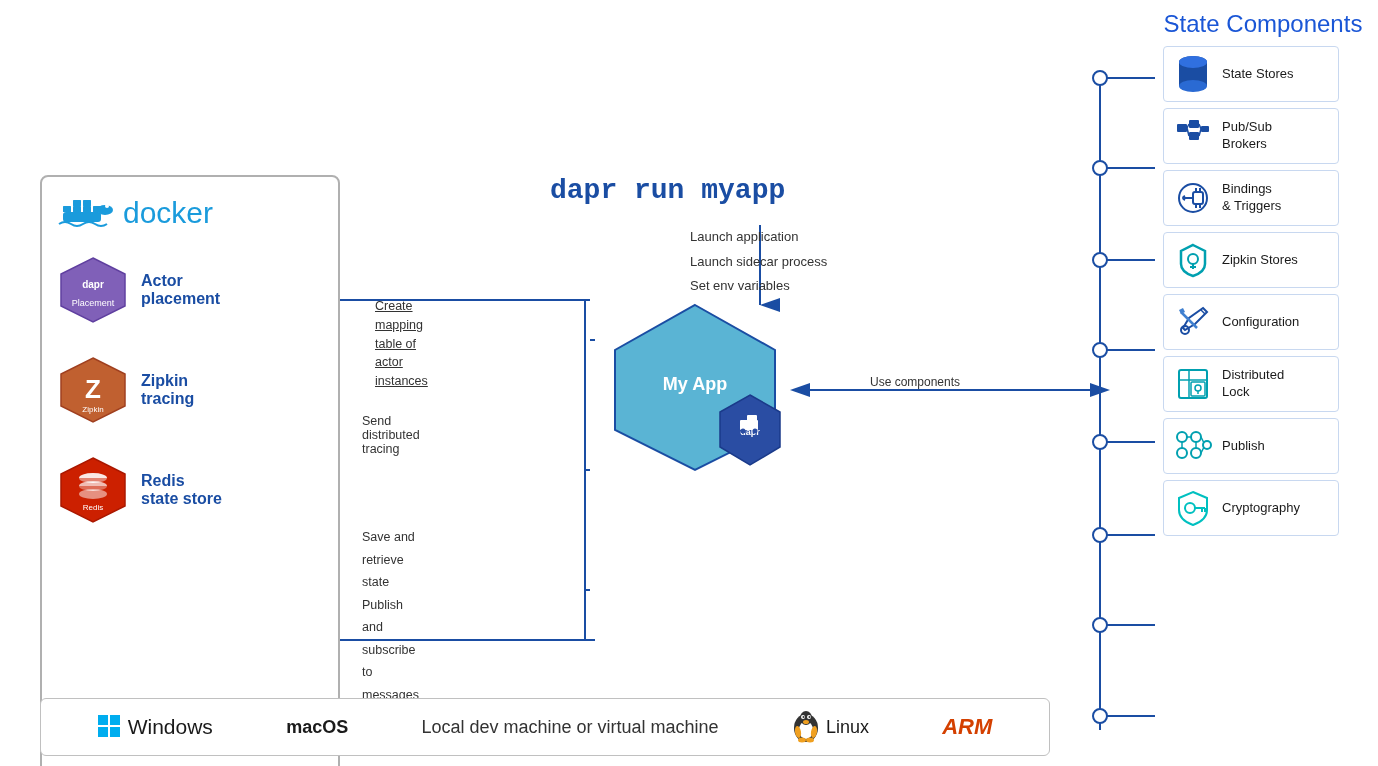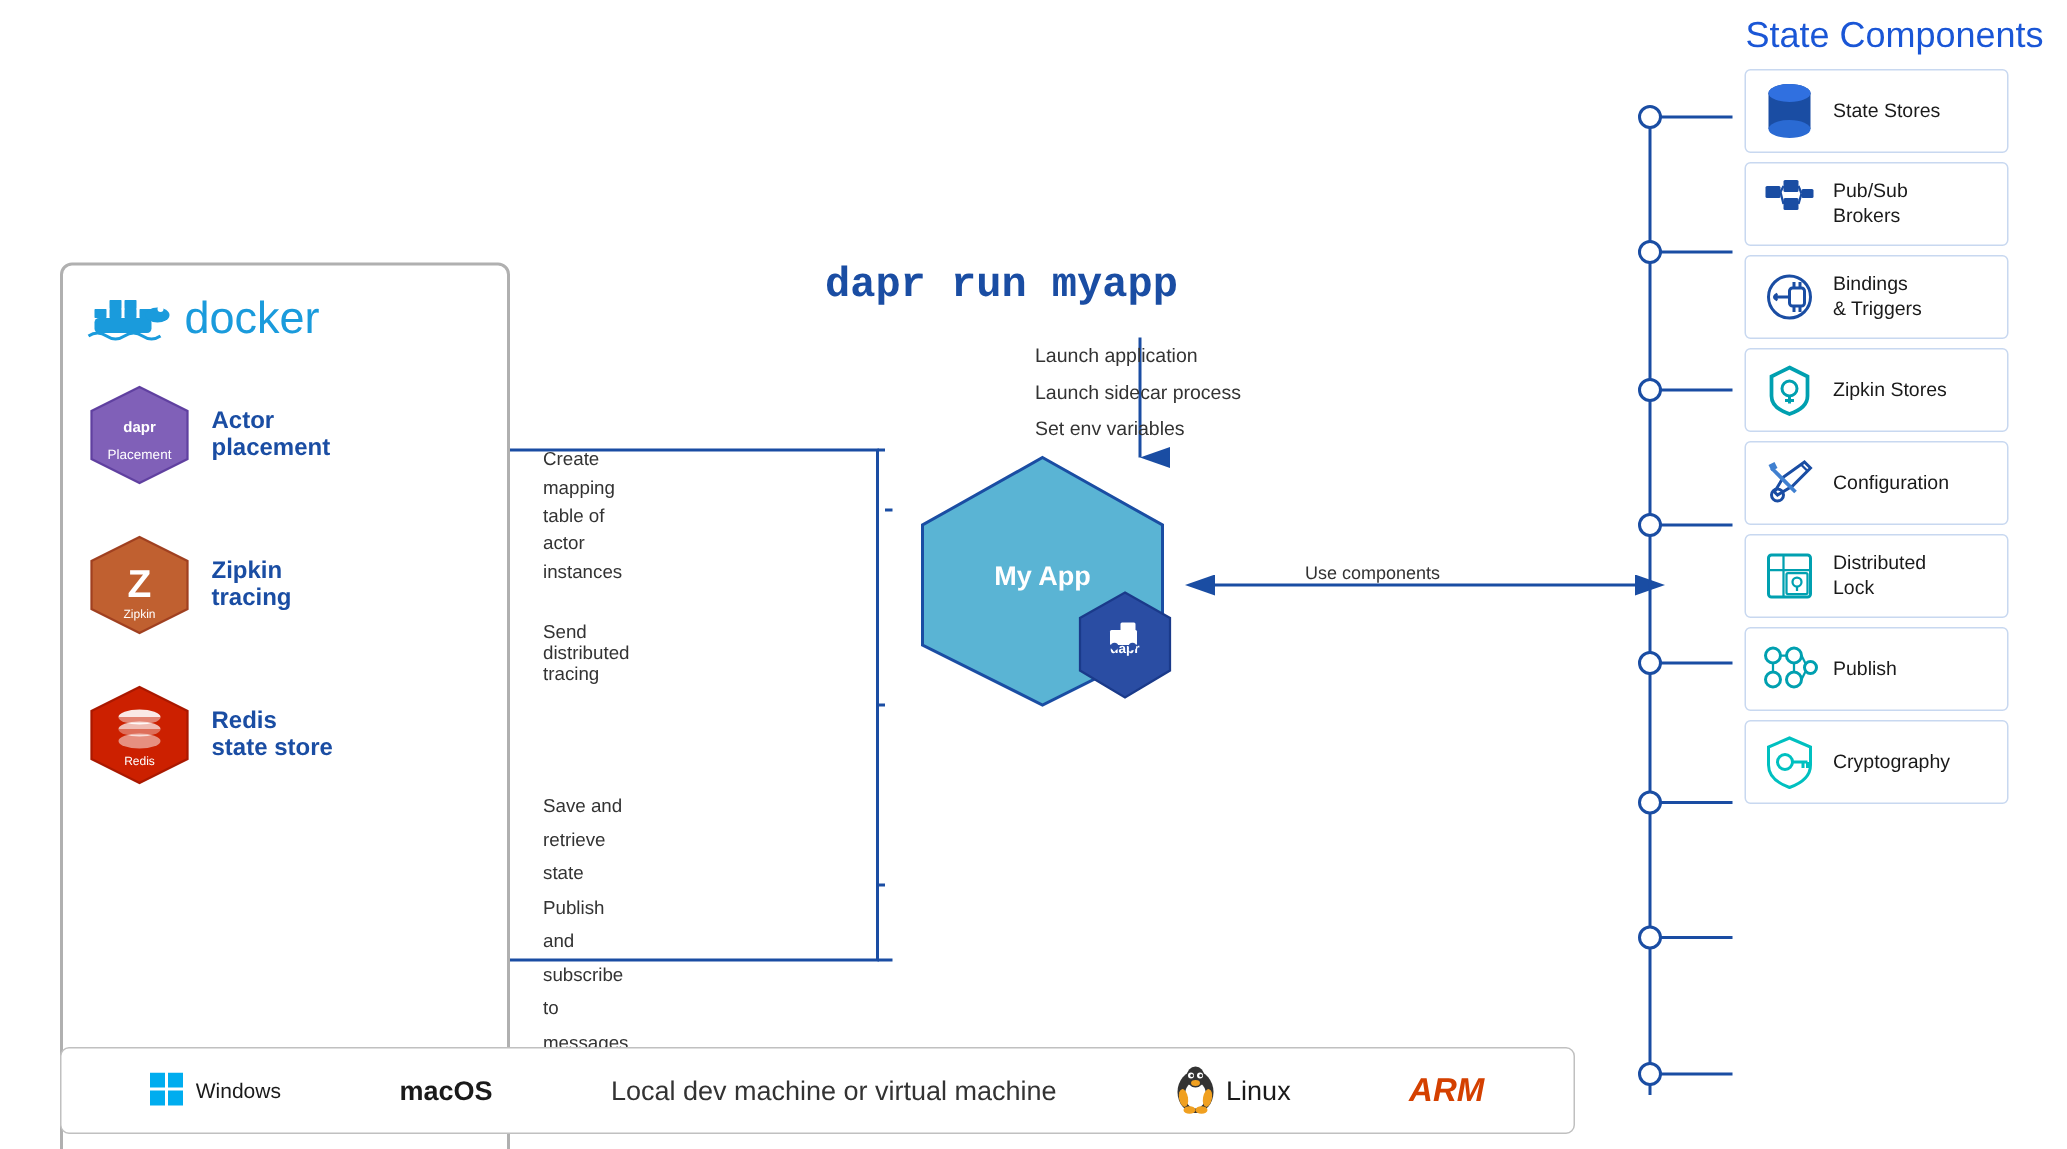--- a/index.html
+++ b/index.html
@@ -259,21 +259,21 @@
             <polygon points="36,4 68,20 68,52 36,68 4,52 4,20" fill="#8060b8" stroke="#6040a0" stroke-width="1.5"></polygon>
             <text x="36" y="34" text-anchor="middle" fill="white" font-size="10" font-weight="700">dapr</text>
             <text x="36" y="52" text-anchor="middle" fill="white" font-size="9">Placement</text>
           </svg>
         </div>
         <div>
           <span style="color:#1a4da3; font-size:16px; font-weight:600;">Actor<br>placement</span>
         </div>
       </div>
 
-      <div style="position:absolute; left:320px; top:120px; font-size:12.5px; color:#333; line-height:1.5;">
+      <div style="position:absolute; left:333px; top:120px; font-size:12.5px; color:#333; line-height:1.5;text-decoration:underline;">
         Create mapping table of<br>actor instances
       </div>
 
       <div class="service-item">
         <div class="hex-icon">
           <svg width="72" height="72" viewBox="0 0 72 72">
             <polygon points="36,4 68,20 68,52 36,68 4,52 4,20" fill="#c06030" stroke="#a04020" stroke-width="1.5"></polygon>
 
             <text x="36" y="44" text-anchor="middle" fill="white" font-size="26" font-weight="700">Z</text>
             <text x="36" y="58" text-anchor="middle" fill="white" font-size="8">Zipkin</text>
@@ -314,21 +314,21 @@
 
     <div class="bottom-bar">
 
       <div class="bottom-item">
         <svg width="24" height="24" viewBox="0 0 24 24">
           <rect x="0" y="0" width="10" height="10" fill="#00adef"></rect>
           <rect x="12" y="0" width="10" height="10" fill="#00adef"></rect>
           <rect x="0" y="12" width="10" height="10" fill="#00adef"></rect>
           <rect x="12" y="12" width="10" height="10" fill="#00adef"></rect>
         </svg>
-        <span style="font-size:14px; color:#1a1a1a;">Windows</span>
+        <span style="font-size:21px; color:#1a1a1a;">Windows</span>
       </div>
 
       <div class="bottom-item">
         <span style="font-size:18px; color:#1a1a1a; font-weight:600;">macOS</span>
       </div>
 
       <div>
         <span style="font-size:18px; color:#333;">Local dev machine or virtual machine</span>
       </div>
 

